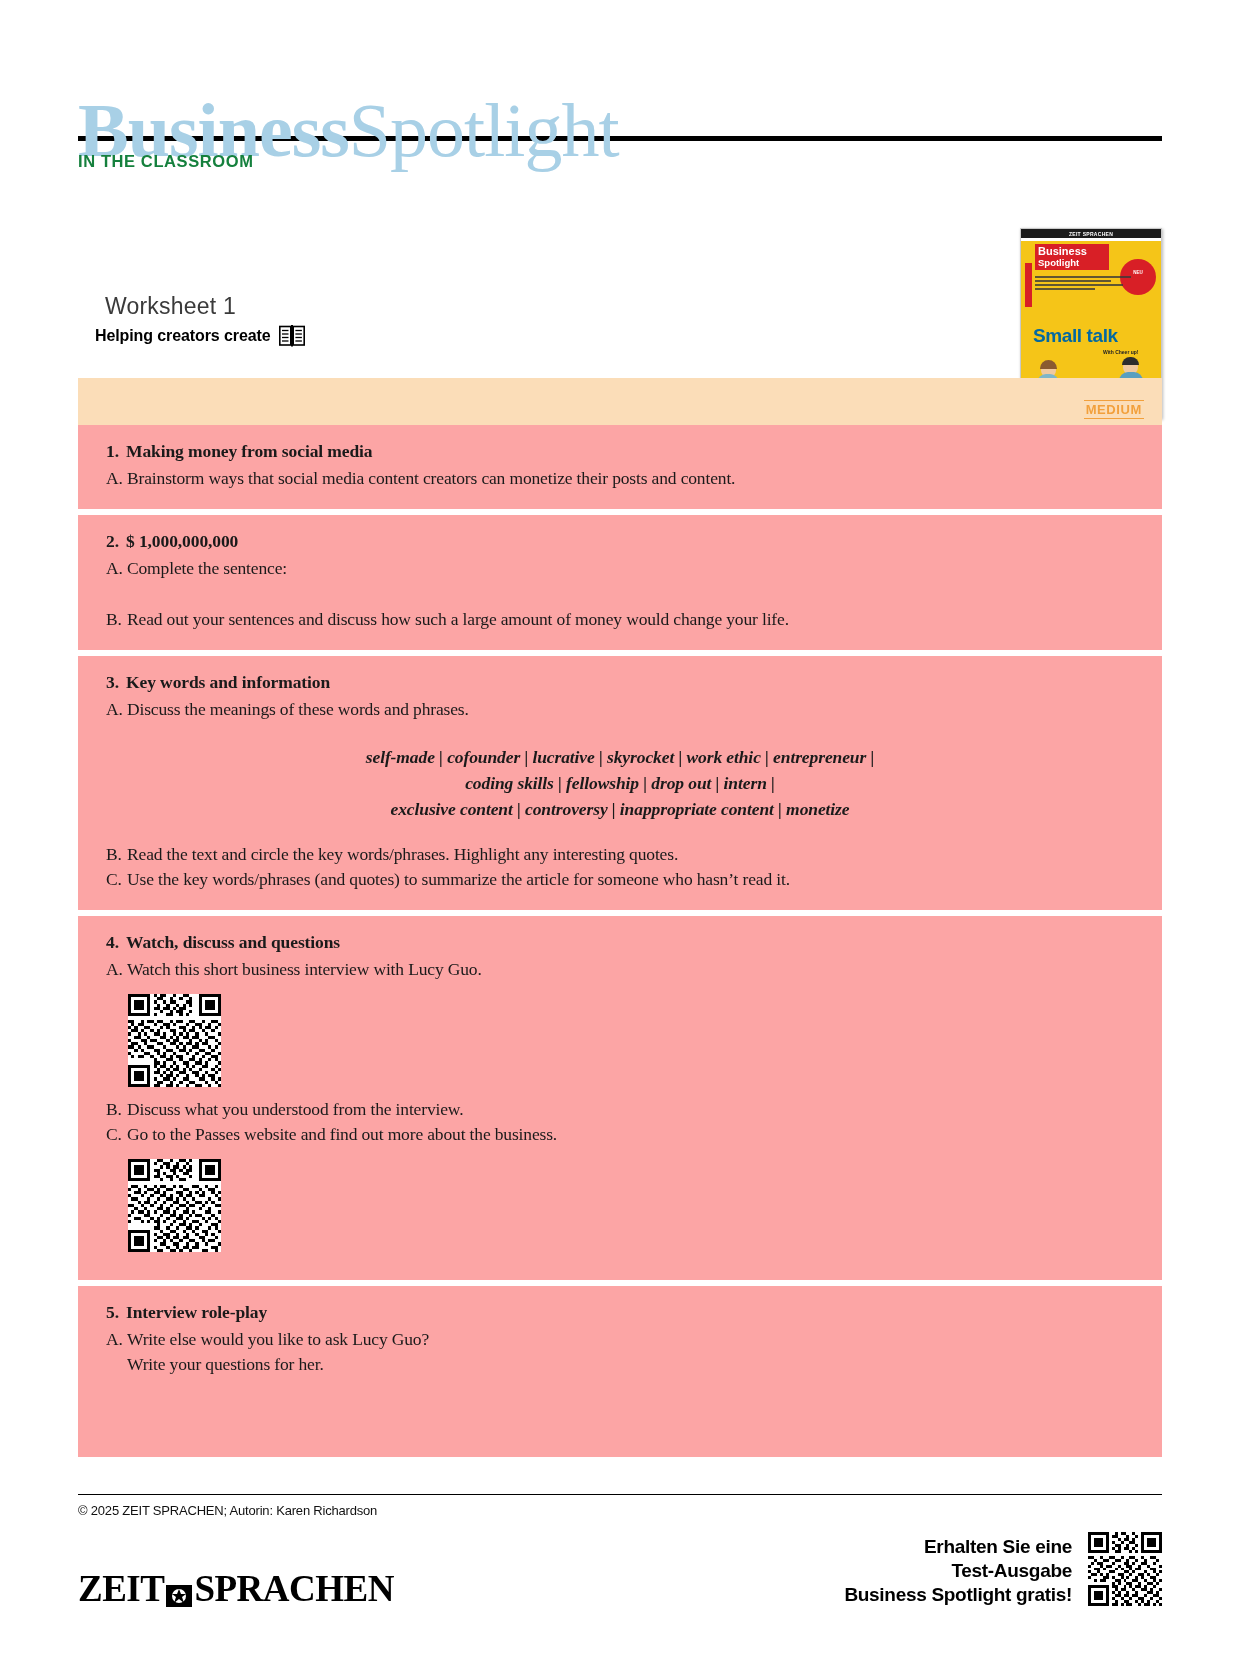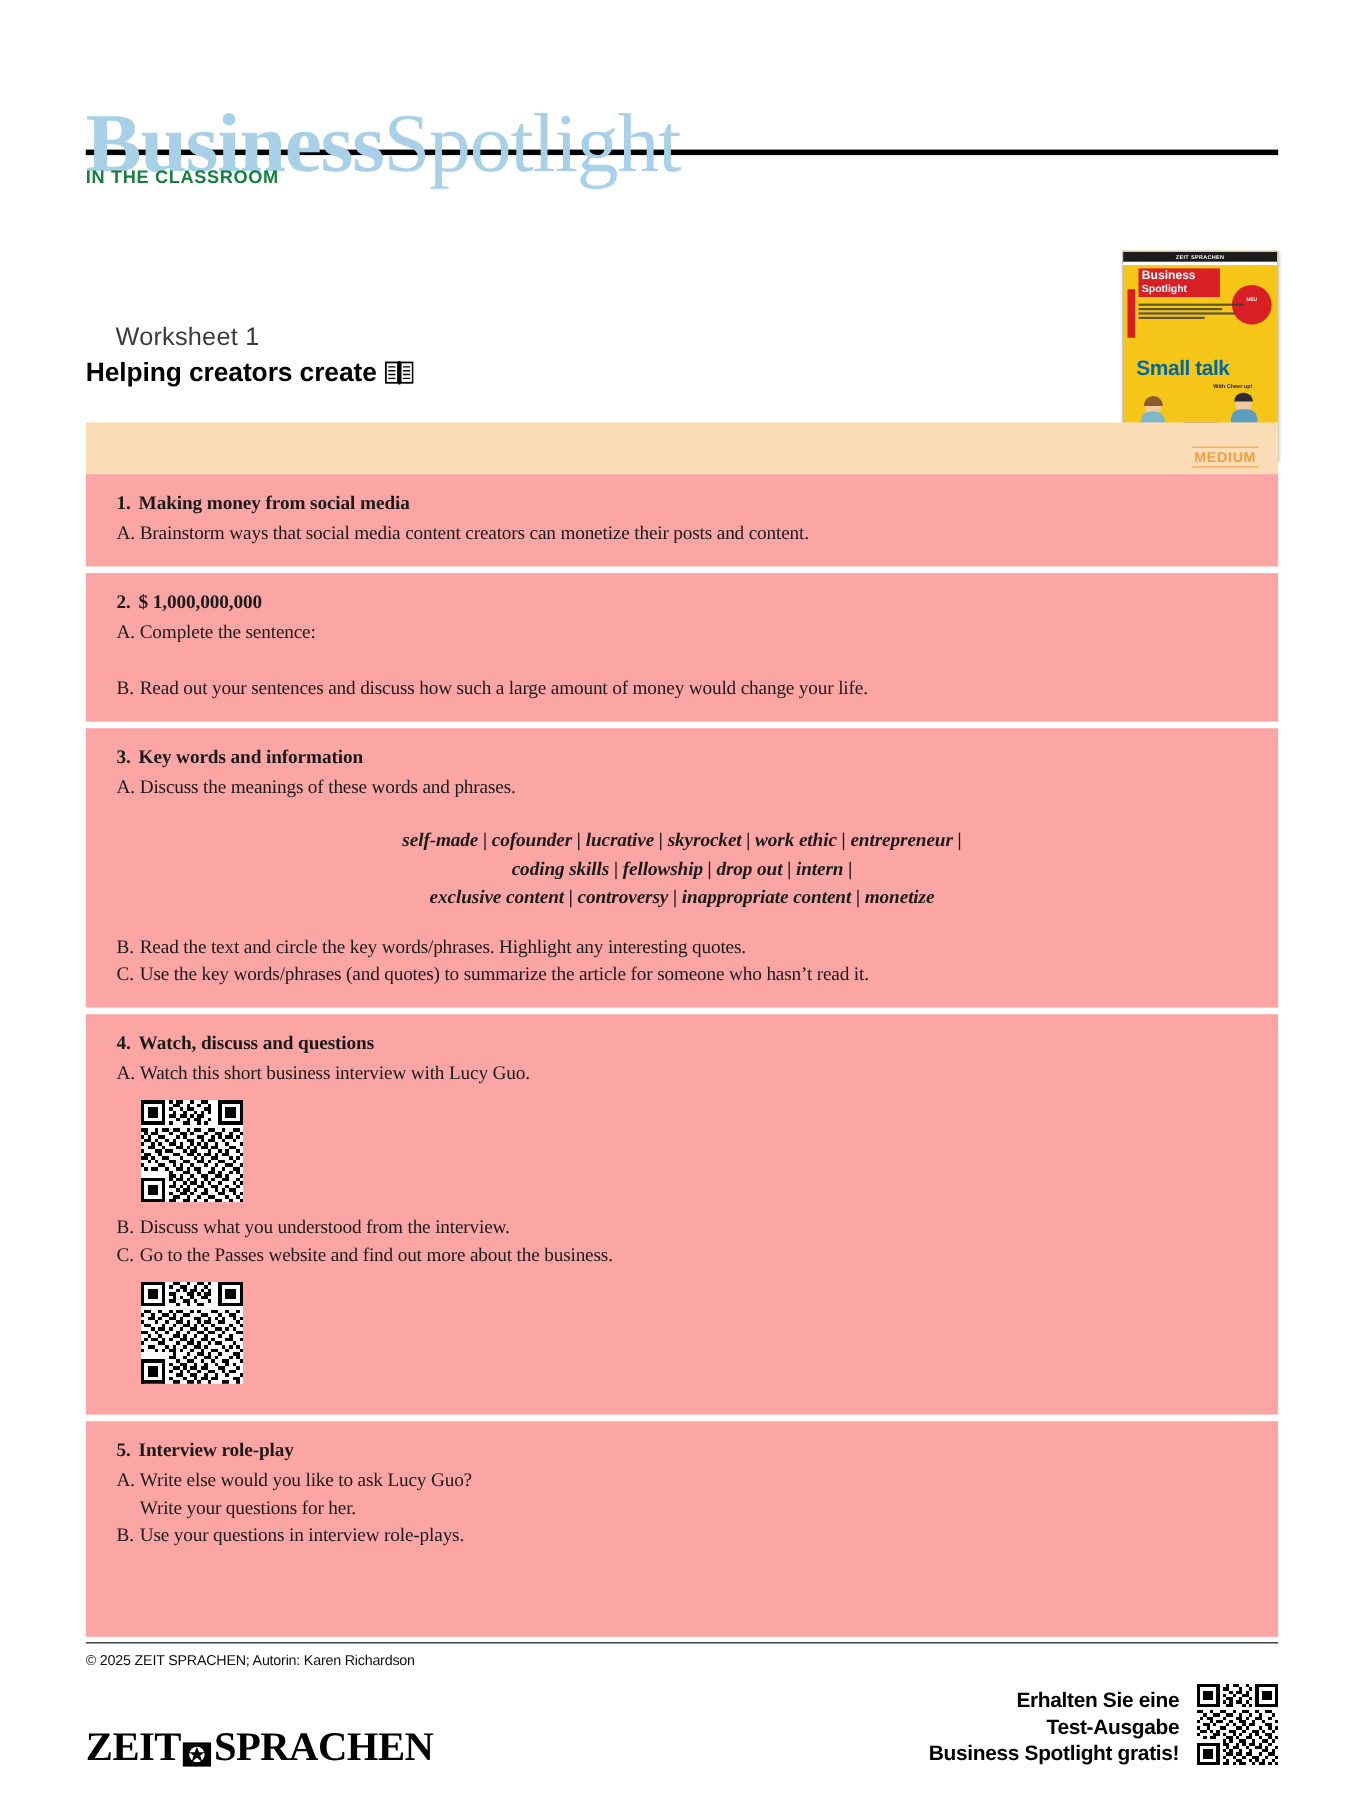--- a/index.html
+++ b/index.html
@@ -93,27 +93,28 @@
     font-family: "Liberation Sans", sans-serif;
     font-weight: 300;
     font-size: 23px;
     color: #3a3a3a;
     letter-spacing: .2px;
     margin-left: 27px;
   }
   .ws-title {
     font-family: "Liberation Sans", sans-serif;
     font-weight: bold;
-    font-size: 24px;
+    font-size: 16px;
     color: #000;
     margin-top: 5px;
     letter-spacing: -.1px;
     display: flex;
     align-items: center;
     gap: 8px;
+    margin-left: 17px;
   }
   .book-icon { display: inline-block; line-height: 0; }
 
   
   .sheet { margin-top: 31px; }
   .band-head {
     background: #fbddb8;
     height: 47px;
     position: relative;
   }
@@ -778,23 +779,20 @@
     </div>
 
     <div class="block">
       <div class="ex-head">
         <span class="n">5.</span><span>Interview role-play</span>
       </div>
       <div class="ex-line">
         <span class="lbl">A.</span><span>Write else would you like to ask Lucy Guo?</span>
       </div>
       <div class="ex-line indent">Write your questions for her.</div>
-      <div class="ex-line">
-        <span class="lbl">B.</span><span>Use your questions in interview role-plays.</span>
-      </div>
       <div style="height:62px"></div>
     </div>
   </div>
 
   <div class="footer">
     <div class="foot-rule"></div>
     <div class="copy">© 2025 ZEIT SPRACHEN; Autorin: Karen Richardson</div>
     <div class="foot-bottom">
       <div class="zs-logo">
         <span>ZEIT</span>

